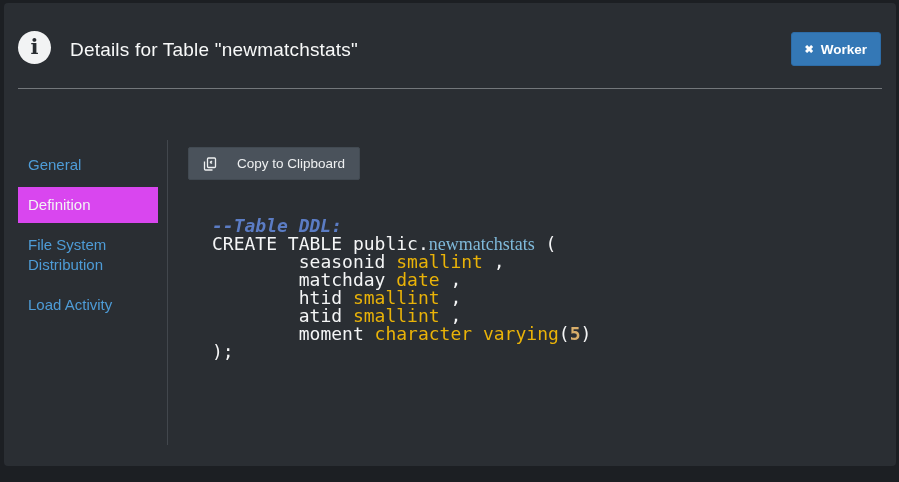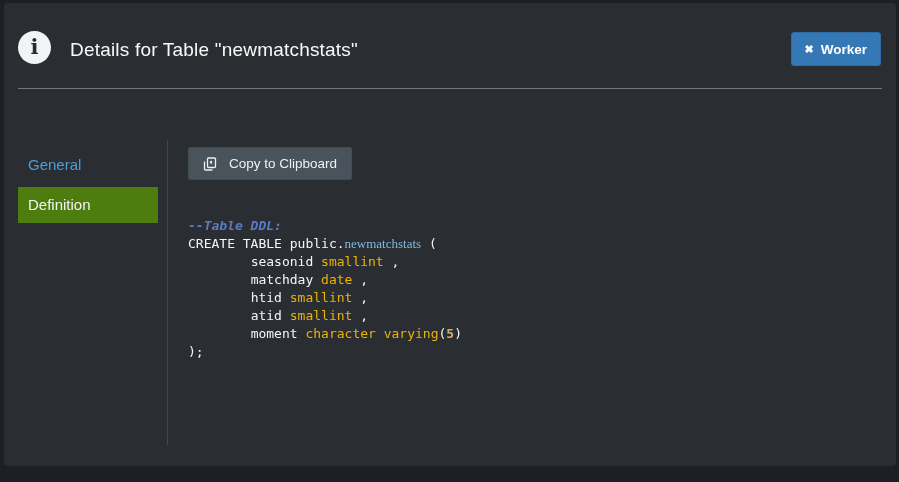--- a/index.html
+++ b/index.html
@@ -45,35 +45,35 @@
     background:#42474d;
   }
   .side-nav {
     position:absolute; left:14px; top:144px; width:140px;
     font-size:15px; line-height:20px;
   }
   .nav-item {
     padding:8px 10px; margin-bottom:4px; color:#4e9cd7; cursor:pointer;
   }
   .nav-item.active {
-    background:#4d7c0f; color:#f2f3f4; cursor:default;
+    background:#d946ef; color:#f2f3f4; cursor:default;
   }
   
   .content { position:absolute; left:184px; top:144px; right:20px; }
   .copy-btn {
-    height:33px; padding:0 14px; display:inline-flex; align-items:center; gap:12px;
+    height:33px; padding:0 14px; display:inline-flex; align-items:center; gap:20px;
     background:#4a525b; border:1px solid #424a52; border-radius:2px;
     color:#eef0f1; font-size:13.5px; cursor:pointer;
     font-family:"Liberation Sans", sans-serif;
   }
   .copy-btn svg { display:block; }
   .code-block {
     margin-top:37px;
     font-family:"DejaVu Sans Mono", monospace;
-    font-size:13px; line-height:18px; white-space:pre; color:#e8eaec;
+    font-size:18px; line-height:18px; white-space:pre; color:#e8eaec;margin-left:24px;
   }
   .tk-kw  { color:#f4f5f6; font-weight:normal; }
   .tk-pl  { color:#e8eaec; }
   .tk-cm  { color:#5b7cc4; font-style:italic; font-weight:bold; }
   .tk-ty  { color:#eab308; }
   .tk-id  { color:#7fb9da;font-family:Liberation Serif, serif; }
   .tk-num { color:#d9ae6a; font-weight:bold; }
 </style>
 </head>
 <body>
@@ -90,20 +90,22 @@
     <button class="close-btn">
       <span class="x">✖</span>
       <span>Worker</span>
     </button>
 
     <div class="header-rule"></div>
 
     <nav class="side-nav">
         <div class="nav-item">General</div>
         <div class="nav-item active">Definition</div>
+        <div class="nav-item">File System Distribution</div>
+        <div class="nav-item">Load Activity</div>
       </nav>
     <div class="side-divider"></div>
 
     <div class="content">
       <button class="copy-btn">
         <span>
           <svg width="14" height="14" viewBox="0 0 14 14" fill="none" stroke="#eef0f1" stroke-width="1.3">
             <rect x="4.5" y="1" width="8" height="9.5" rx="1"></rect>
             <path d="M9.5 13 H2.5 a1 1 0 0 1 -1-1 V4.5" fill="none"></path>
             <path d="M7 4.5 l2 2 M9 4 l-2 2" stroke-width="1.1"></path>

